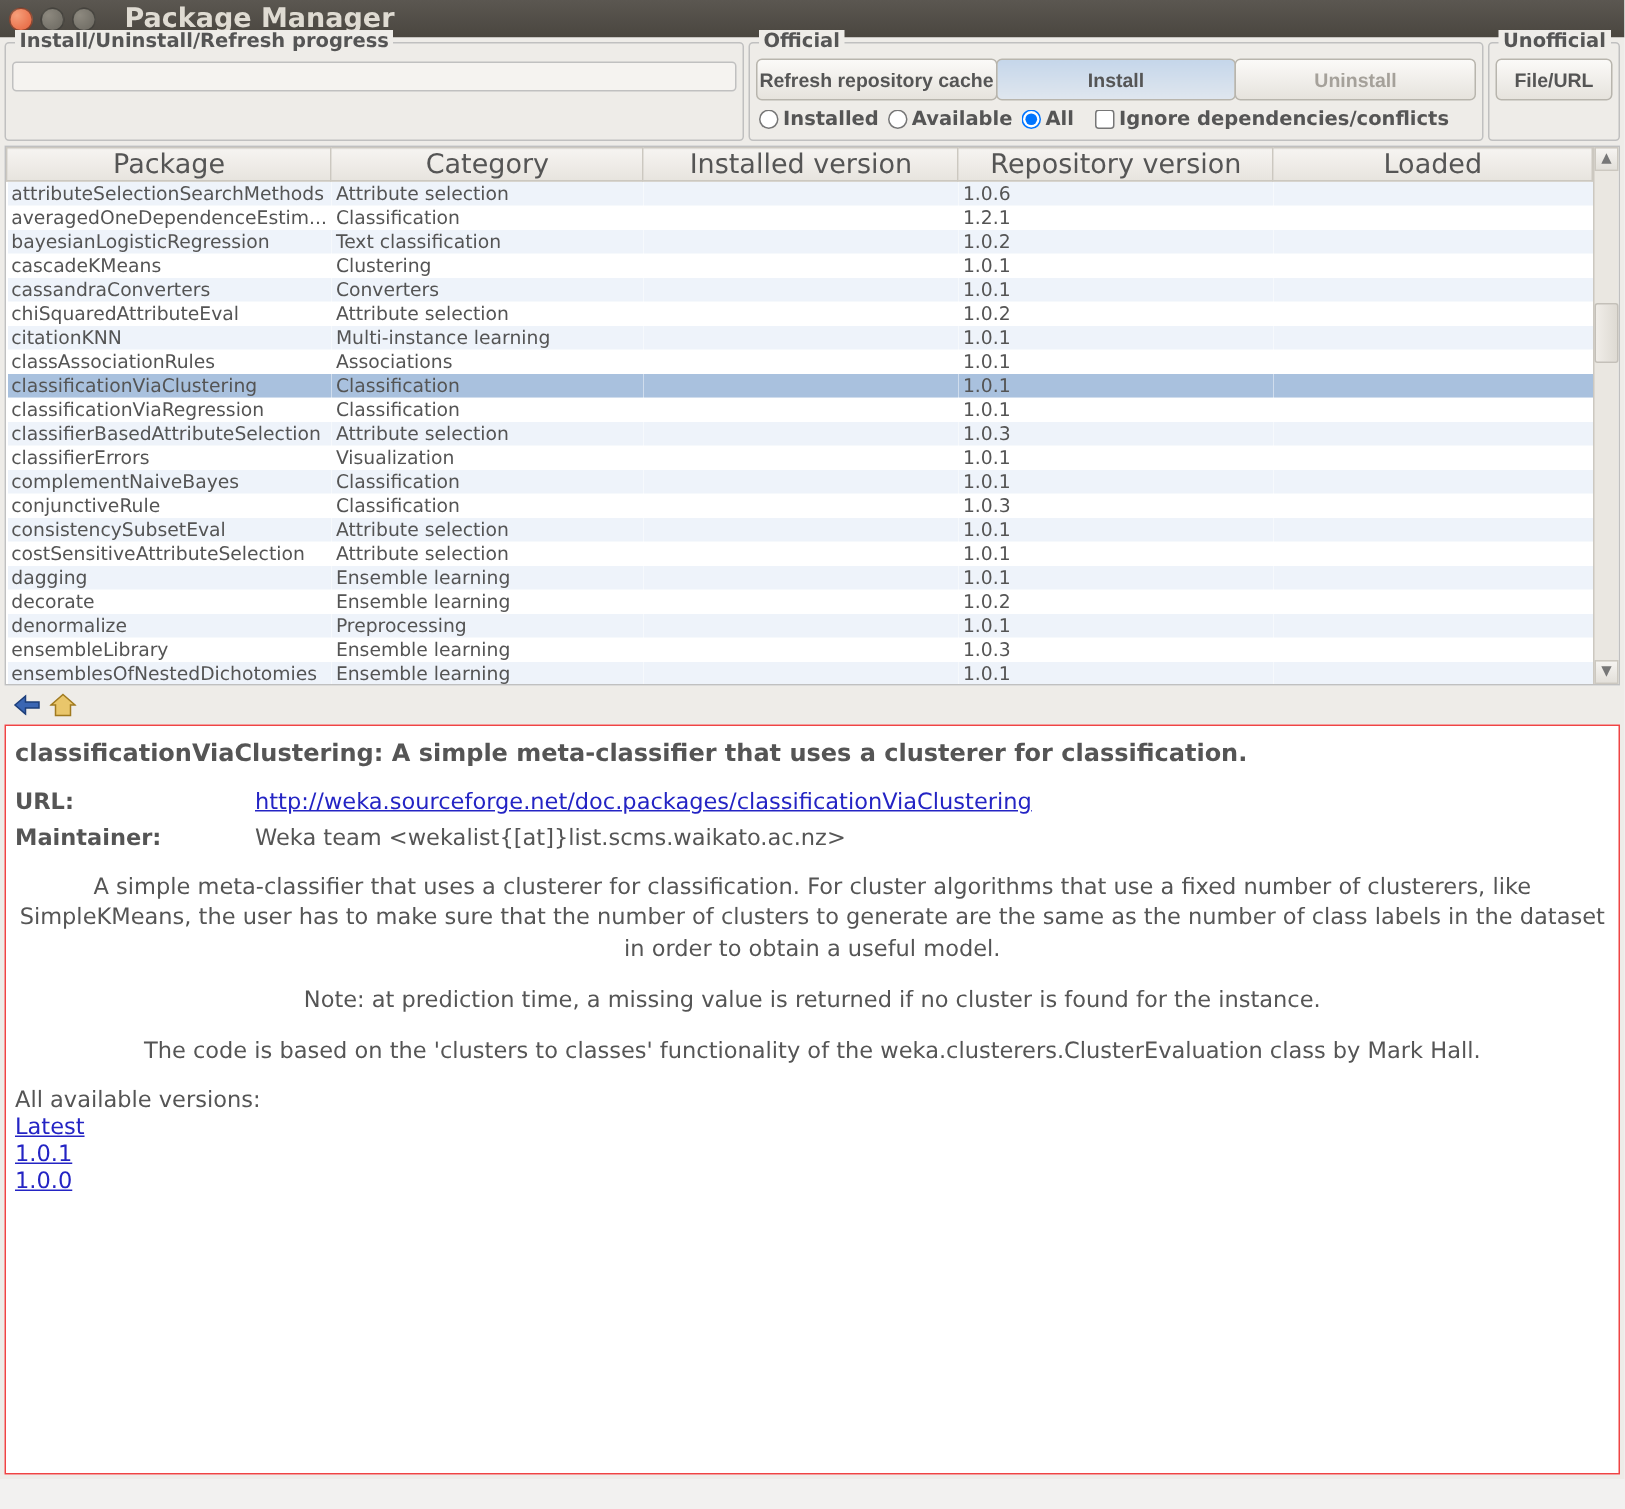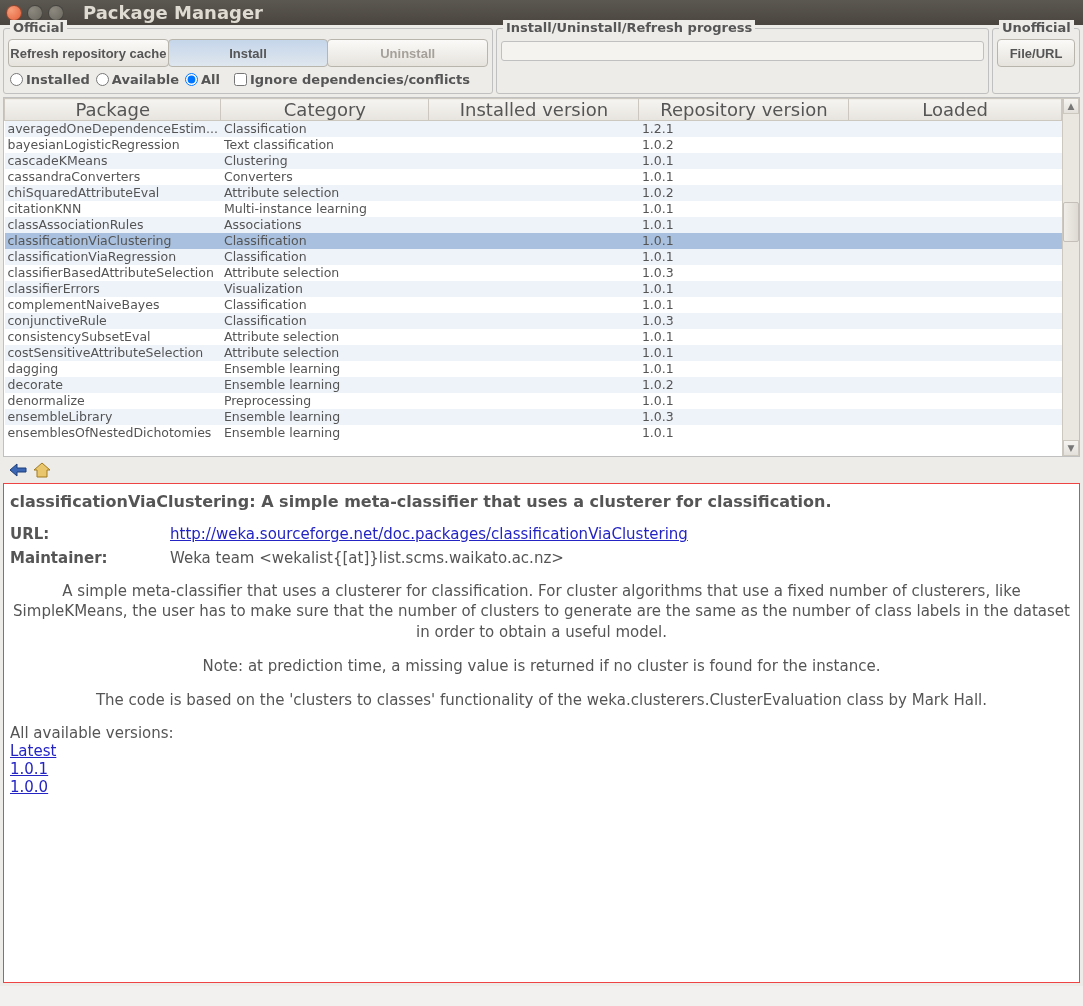--- a/index.html
+++ b/index.html
@@ -74,20 +74,24 @@
 
 <div class="titlebar">
   <div class="wbtn wclose"></div>
   <div class="wbtn wmin"></div>
   <div class="wbtn wmax"></div>
   <div class="title">Package Manager</div>
 </div>
 
 <div class="outer">
   <div class="toprow">
+    <div class="fieldset progress">
+      <div class="legend">Install/Uninstall/Refresh progress</div>
+      <div class="progressbar"></div>
+    </div>
     <div class="fieldset official">
       <div class="legend">Official</div>
       <div class="btnrow">
         <button class="button">Refresh repository cache</button>
         <button class="button pressed">Install</button>
         <button class="button disabled">Uninstall</button>
       </div>
       <div class="radiorow">
         <label>
             <input type="radio" name="flt" style="">
@@ -100,43 +104,46 @@
         <label>
             <input type="radio" name="flt" checked="" style="">
             <span>All</span>
           </label>
         <label class="checkbox-wrap">
             <input type="checkbox" style="">
             <span>Ignore dependencies/conflicts</span>
           </label>
       </div>
     </div>
-    <div class="fieldset progress">
-      <div class="legend">Install/Uninstall/Refresh progress</div>
-      <div class="progressbar"></div>
-    </div>
     <div class="fieldset unofficial">
       <div class="legend">Unofficial</div>
       <button class="file-btn">File/URL</button>
     </div>
   </div>
 
   <div class="tablewrap">
     <div class="table-scroll">
       <table>
         <thead>
             <tr>
           <th class="col-pkg">Package</th>
           <th class="col-cat">Category</th>
           <th class="col-iv">Installed version</th>
           <th class="col-rv">Repository version</th>
           <th class="col-ld">Loaded</th>
         </tr>
           </thead>
         <tbody id="tbody">
+            <tr>
+              <td>attributeSelectionSearchMethods</td>
+              <td>Attribute selection</td>
+              <td></td>
+              <td>1.0.6</td>
+              <td></td>
+            </tr>
             <tr>
               <td>averagedOneDependenceEstim...</td>
               <td>Classification</td>
               <td></td>
               <td>1.2.1</td>
               <td></td>
             </tr>
             <tr>
               <td>bayesianLogisticRegression</td>
               <td>Text classification</td>

